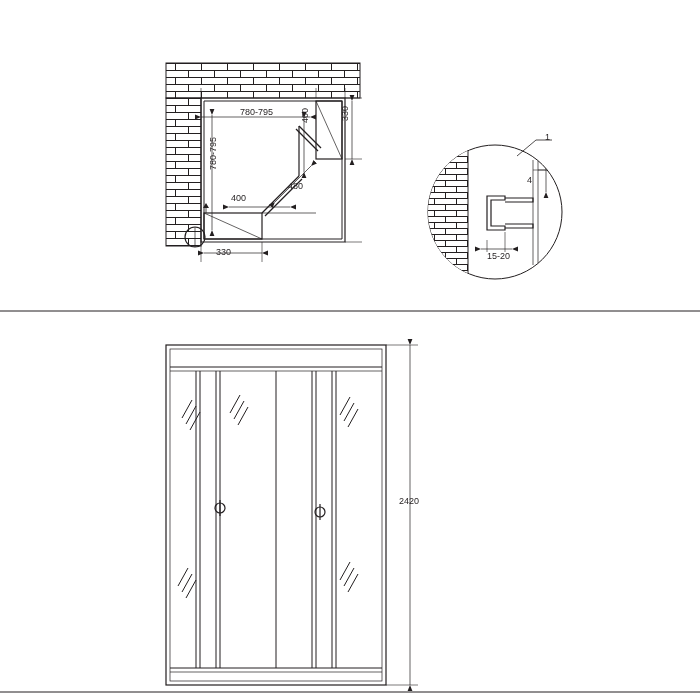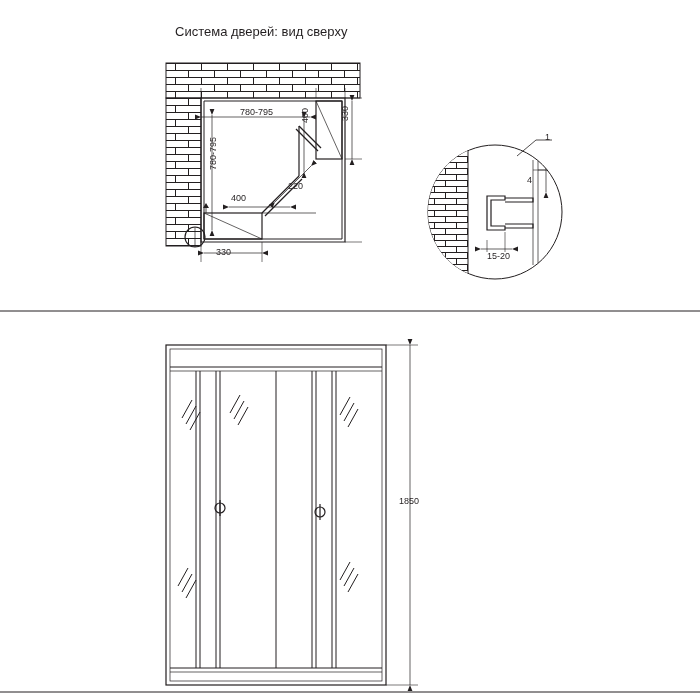--- a/index.html
+++ b/index.html
@@ -53,21 +53,20 @@
   #dim-detail-4    { left: 527px; top: 175px; }
   #dim-detail-1520 { left: 487px; top: 251px; }
   #dim-callout-1   { left: 545px; top: 132px; }
   #dim-height-1850 { left: 399px; top: 496px; }
 </style>
 </head>
 <body>
 
 <div id="stage">
 
-  <div class="lbl" id="title">Система дверей: вид сверху</div>
 
   <svg id="drawing" width="700" height="700" viewBox="0 0 700 700">
     <defs>
       <pattern id="brick" width="26" height="14" patternUnits="userSpaceOnUse">
         <rect width="26" height="14" fill="#ffffff"></rect>
         <path d="M0 0.5 H26 M0 7.5 H26 M6.5 0.5 V7.5 M19.5 7.5 V14" stroke="#231f20" stroke-width="1" fill="none"></path>
       </pattern>
       <pattern id="brick2" width="22" height="12" patternUnits="userSpaceOnUse">
         <rect width="22" height="12" fill="#ffffff"></rect>
         <path d="M0 0.5 H22 M0 6.5 H22 M5.5 0.5 V6.5 M16.5 6.5 V12" stroke="#231f20" stroke-width="1" fill="none"></path>
@@ -248,25 +247,25 @@
   <div class="lbl dim" id="dim-top-width">780-795</div>
 
   <div class="lbl dim rot" id="dim-left-depth">780-795</div>
 
   <div class="lbl dim rot" id="dim-inner-400a">400</div>
 
   <div class="lbl dim rot" id="dim-inner-330">330</div>
 
   <div class="lbl dim" id="dim-inner-400b">400</div>
 
-  <div class="lbl dim" id="dim-inner-480">220</div>
+  <div class="lbl dim" id="dim-inner-480">480</div>
 
   <div class="lbl dim" id="dim-bottom-330">330</div>
 
   <div class="lbl dim" id="dim-detail-4">4</div>
 
   <div class="lbl dim" id="dim-detail-1520">15-20</div>
 
   <div class="lbl dim" id="dim-callout-1">1</div>
 
-  <div class="lbl dim" id="dim-height-1850">1850</div>
+  <div class="lbl dim" id="dim-height-1850">2420</div>
 
 </div>
 
 </body></html>

